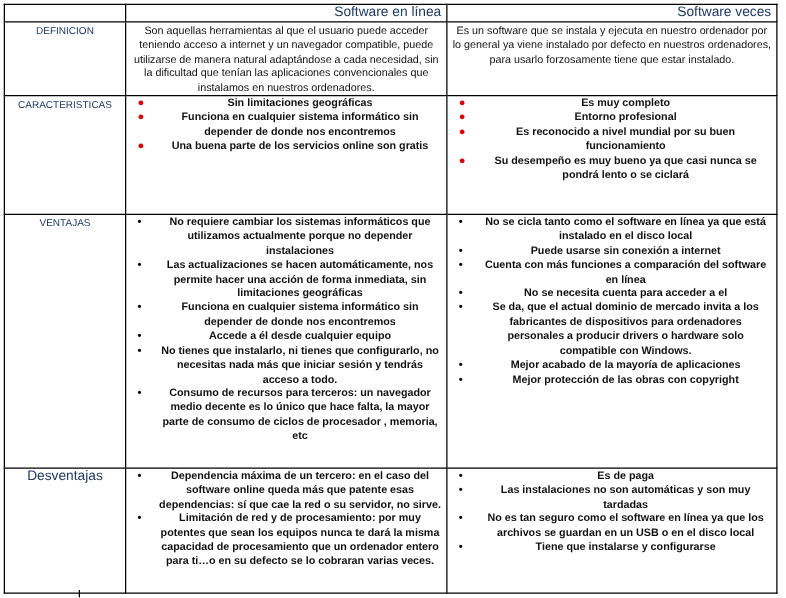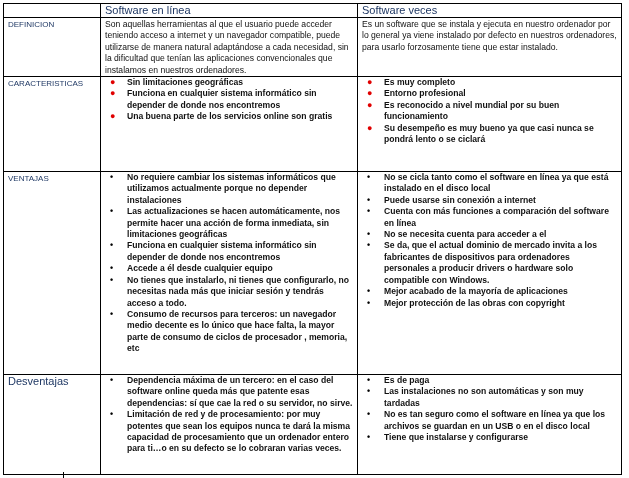--- a/index.html
+++ b/index.html
@@ -1,23 +1,23 @@
 <!DOCTYPE html>
 <html><head>
 <meta charset="utf-8">
 <style>
   html, body { margin: 0; padding: 0; background: #ffffff; }
   body { width: 629px; height: 478px; position: relative; overflow: hidden;
          font-family: "Liberation Sans", "DejaVu Sans", sans-serif; color: #000; }
   table.cmp { position: absolute; left: 3px; top: 3px; width: 618px;
               border-collapse: collapse; table-layout: fixed; }
-  table.cmp td { border: 1px solid #000; vertical-align: top; padding: 0 4px; }
+  table.cmp td { border: 1px solid #000; vertical-align: top; padding: 0 4px; text-align: center; }
   col.c1 { width: 97px; } col.c2 { width: 257px; } col.c3 { width: 264px; }
   .hdr td { height: 13px; padding: 0; }
-  .hdr .title { text-align: left; color: #1f3864; font-size: 11px; line-height: 13px; }
+  .hdr .title { text-align: right; color: #1f3864; font-size: 11px; line-height: 13px; }
   .label { font-size: 8px; color: #1f3864; line-height: 11px; padding-top: 1px !important; padding-left: 4px !important; }
   .label.big { font-size: 11px; }
   .para { font-size: 8.6px; line-height: 11.4px; font-weight: normal; color: #111; padding-top: 1px !important; }
   ul { margin: 0; padding: 0 0 0 0; list-style: none; }
   li { position: relative; font-size: 8.6px; line-height: 11.4px; font-weight: bold; color: #111;
        padding-left: 22px; }
   li .dot { position: absolute; left: 5px; top: 0; font-size: 9px; line-height: 11px; }
   .red li .dot { color: #e00000; }
   .blk li .dot { color: #000; }
   .tick { position: absolute; left: 63px; top: 472px; width: 1px; height: 6px; background: #000; }

